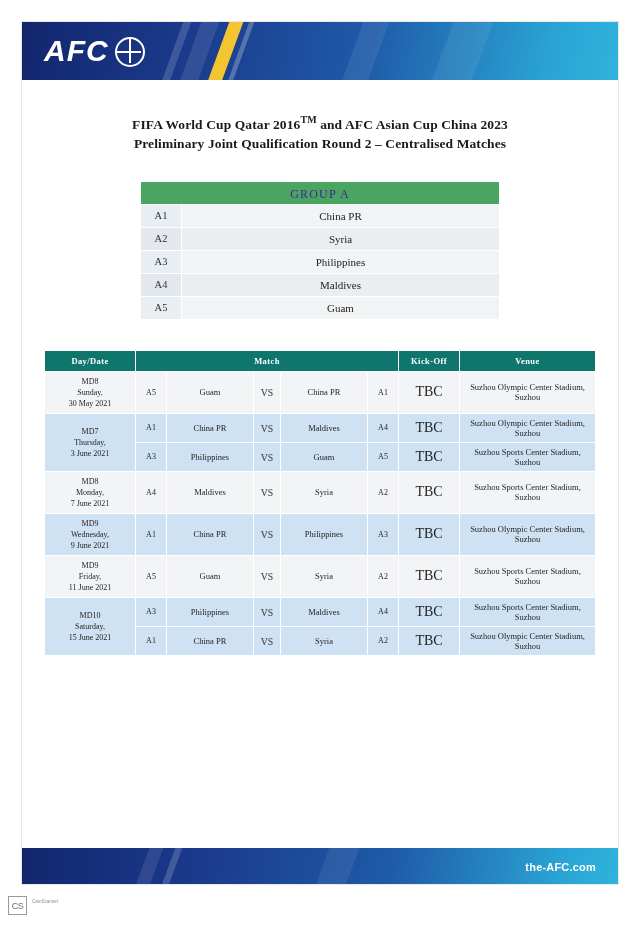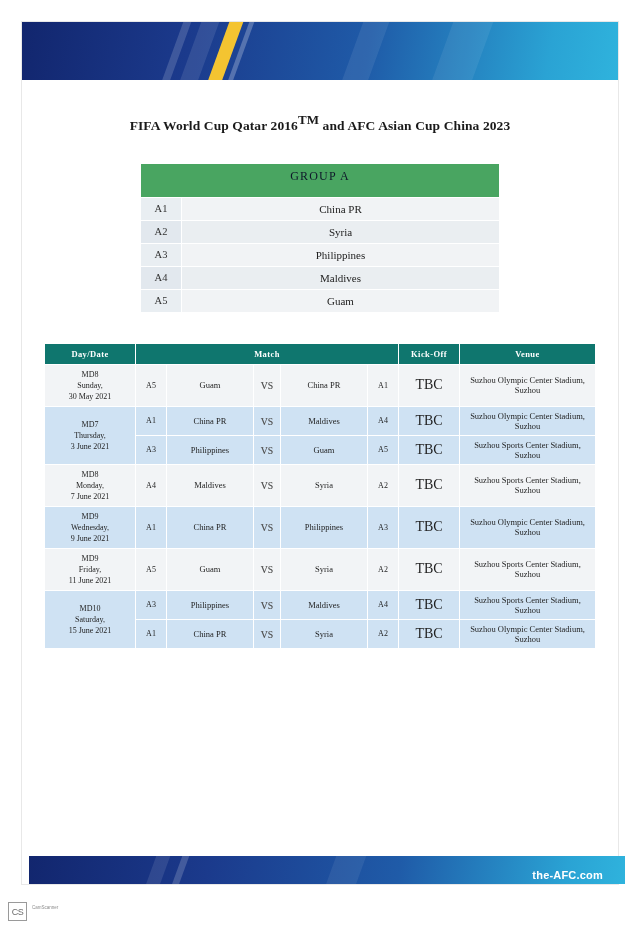--- a/index.html
+++ b/index.html
@@ -102,38 +102,38 @@
   }
   .title-line {
     font-family: "Liberation Serif", serif;
     font-weight: bold;
     font-size: 13.5px;
     color: #1a1a1a;
     line-height: 19px;
     letter-spacing: 0.1px;
   }
   .title-line sup {
-    font-size: 13px;
+    font-size: 10px;
     vertical-align: super;
   }
 
   
   .group-table {
     margin: 28px auto 0 auto;
     border-collapse: collapse;
     width: 360px;
     font-size: 10.5px;
   }
   .group-table .ghead td {
     background: #49a561;
-    color: #0f172a;
+    color: #4c1d95;
     text-align: center;
     font-size: 12px;
     letter-spacing: 1.2px;
-    padding: 5px 0 13px 0;
+    padding: 5px 0 2px 0;
     font-family: "Liberation Serif", serif;
   }
   .group-table td {
     border: 1px solid #ffffff;
     padding: 5px 0;
     font-family: "Liberation Serif", serif;
     color: #222222;
   }
   .group-table .code {
     width: 40px;
@@ -184,24 +184,24 @@
   .fixtures td.code { width: 26px; font-size: 8px; }
   .fixtures td.team { width: 82px; font-size: 8.5px; }
   .fixtures td.vs { width: 22px; font-size: 14px; color: #555; margin-top: 21px; }
   .fixtures td.kick { width: 56px; font-size: 14px; }
   .fixtures td.venue { font-size: 8.5px; }
   .fixtures td.date .md { display: block; }
 
   
   .footer {
     position: absolute;
-    left: 7px;
+    left: 0;
     bottom: 0;
     width: 100%;
-    height: 28px;
+    height: 36px;
     background: linear-gradient(100deg, #12266e 0%, #1b3a8c 30%, #1f5ba8 62%, #2aa3d4 90%, #2fb3dd 100%);
     overflow: hidden;
   }
   .footer .fstripe {
     position: absolute;
     top: -10px;
     width: 14px;
     height: 60px;
     transform: skewX(-20deg);
     background: rgba(255,255,255,0.10);
@@ -217,21 +217,21 @@
     font-family: "Liberation Sans", sans-serif;
     font-weight: bold;
     font-size: 11px;
     letter-spacing: 0.2px;
   }
 
   
   .watermark {
     position: absolute;
     left: 8px;
-    bottom: 6px;
+    bottom: 12px;
     display: flex;
     align-items: flex-start;
     gap: 5px;
   }
   .wm-box {
     width: 17px;
     height: 17px;
     border: 1px solid #9a9a9a;
     color: #6b6b6b;
     font-size: 9px;
@@ -255,26 +255,31 @@
 
 <div class="page">
 
   <div class="banner">
     <div class="stripe s1"></div>
     <div class="stripe s2"></div>
     <div class="stripe s3"></div>
     <div class="stripe s4"></div>
     <div class="stripe s5"></div>
     <div class="stripe s6"></div>
+    <div class="logo">
+      <span class="logo-text">AFC</span>
+      <span class="logo-globe"></span>
+    </div>
   </div>
 
   <div class="titles">
     <div class="title-line">
       <span>FIFA World Cup Qatar 2016</span><sup>TM</sup><span> and AFC Asian Cup China 2023</span>
     </div>
+    <div class="title-line">Preliminary Joint Qualification Round 2 – Centralised Matches</div>
   </div>
 
   <table class="group-table">
     <tbody>
       <tr class="ghead">
         <td colspan="2">GROUP A</td>
       </tr>
       <tr>
         <td class="code">A1</td>
         <td class="team">China PR</td>

